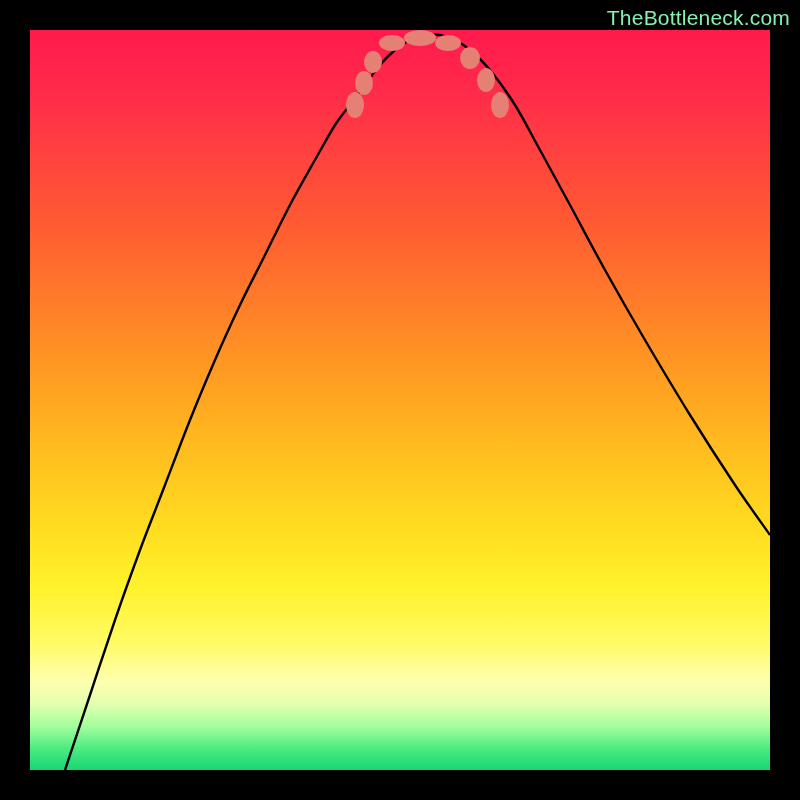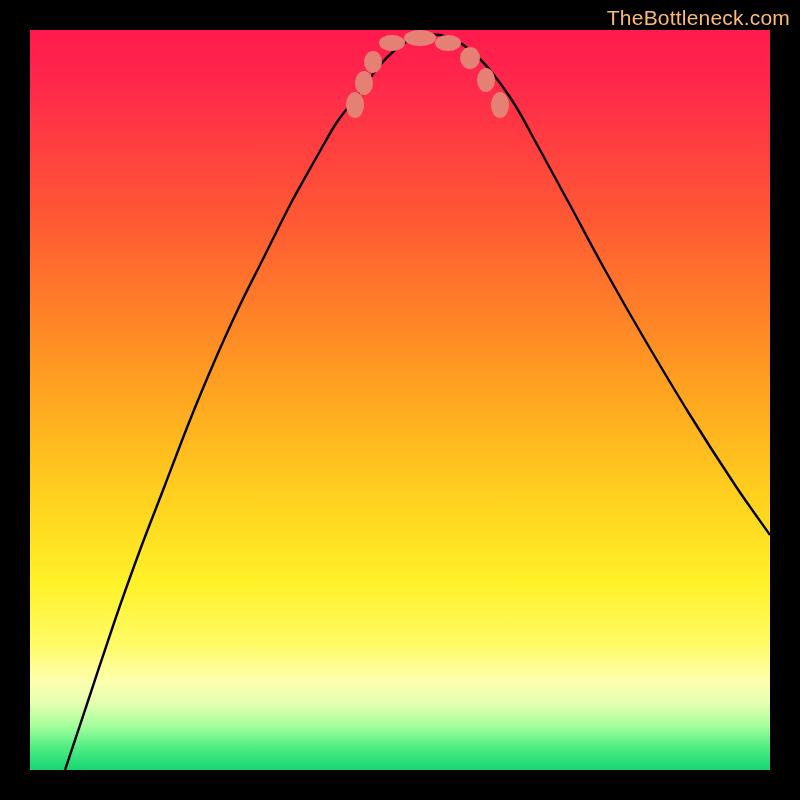--- a/index.html
+++ b/index.html
@@ -37,21 +37,21 @@
       #feffaf 88%,
       #e4ffb0 91%,
       #a6ff9d 94%,
       #4eec82 97%,
       #17d673 100%);
   }
   .watermark {
     position: absolute;
     top: 6px;
     right: 10px;
-    color: #fdba74;
+    color: #86efac;
     font-size: 21px;
     font-weight: 500;
     letter-spacing: 0.2px;
   }
   svg.curve {
     position: absolute;
     left: 0;
     top: 0;
     width: 740px;
     height: 740px;

